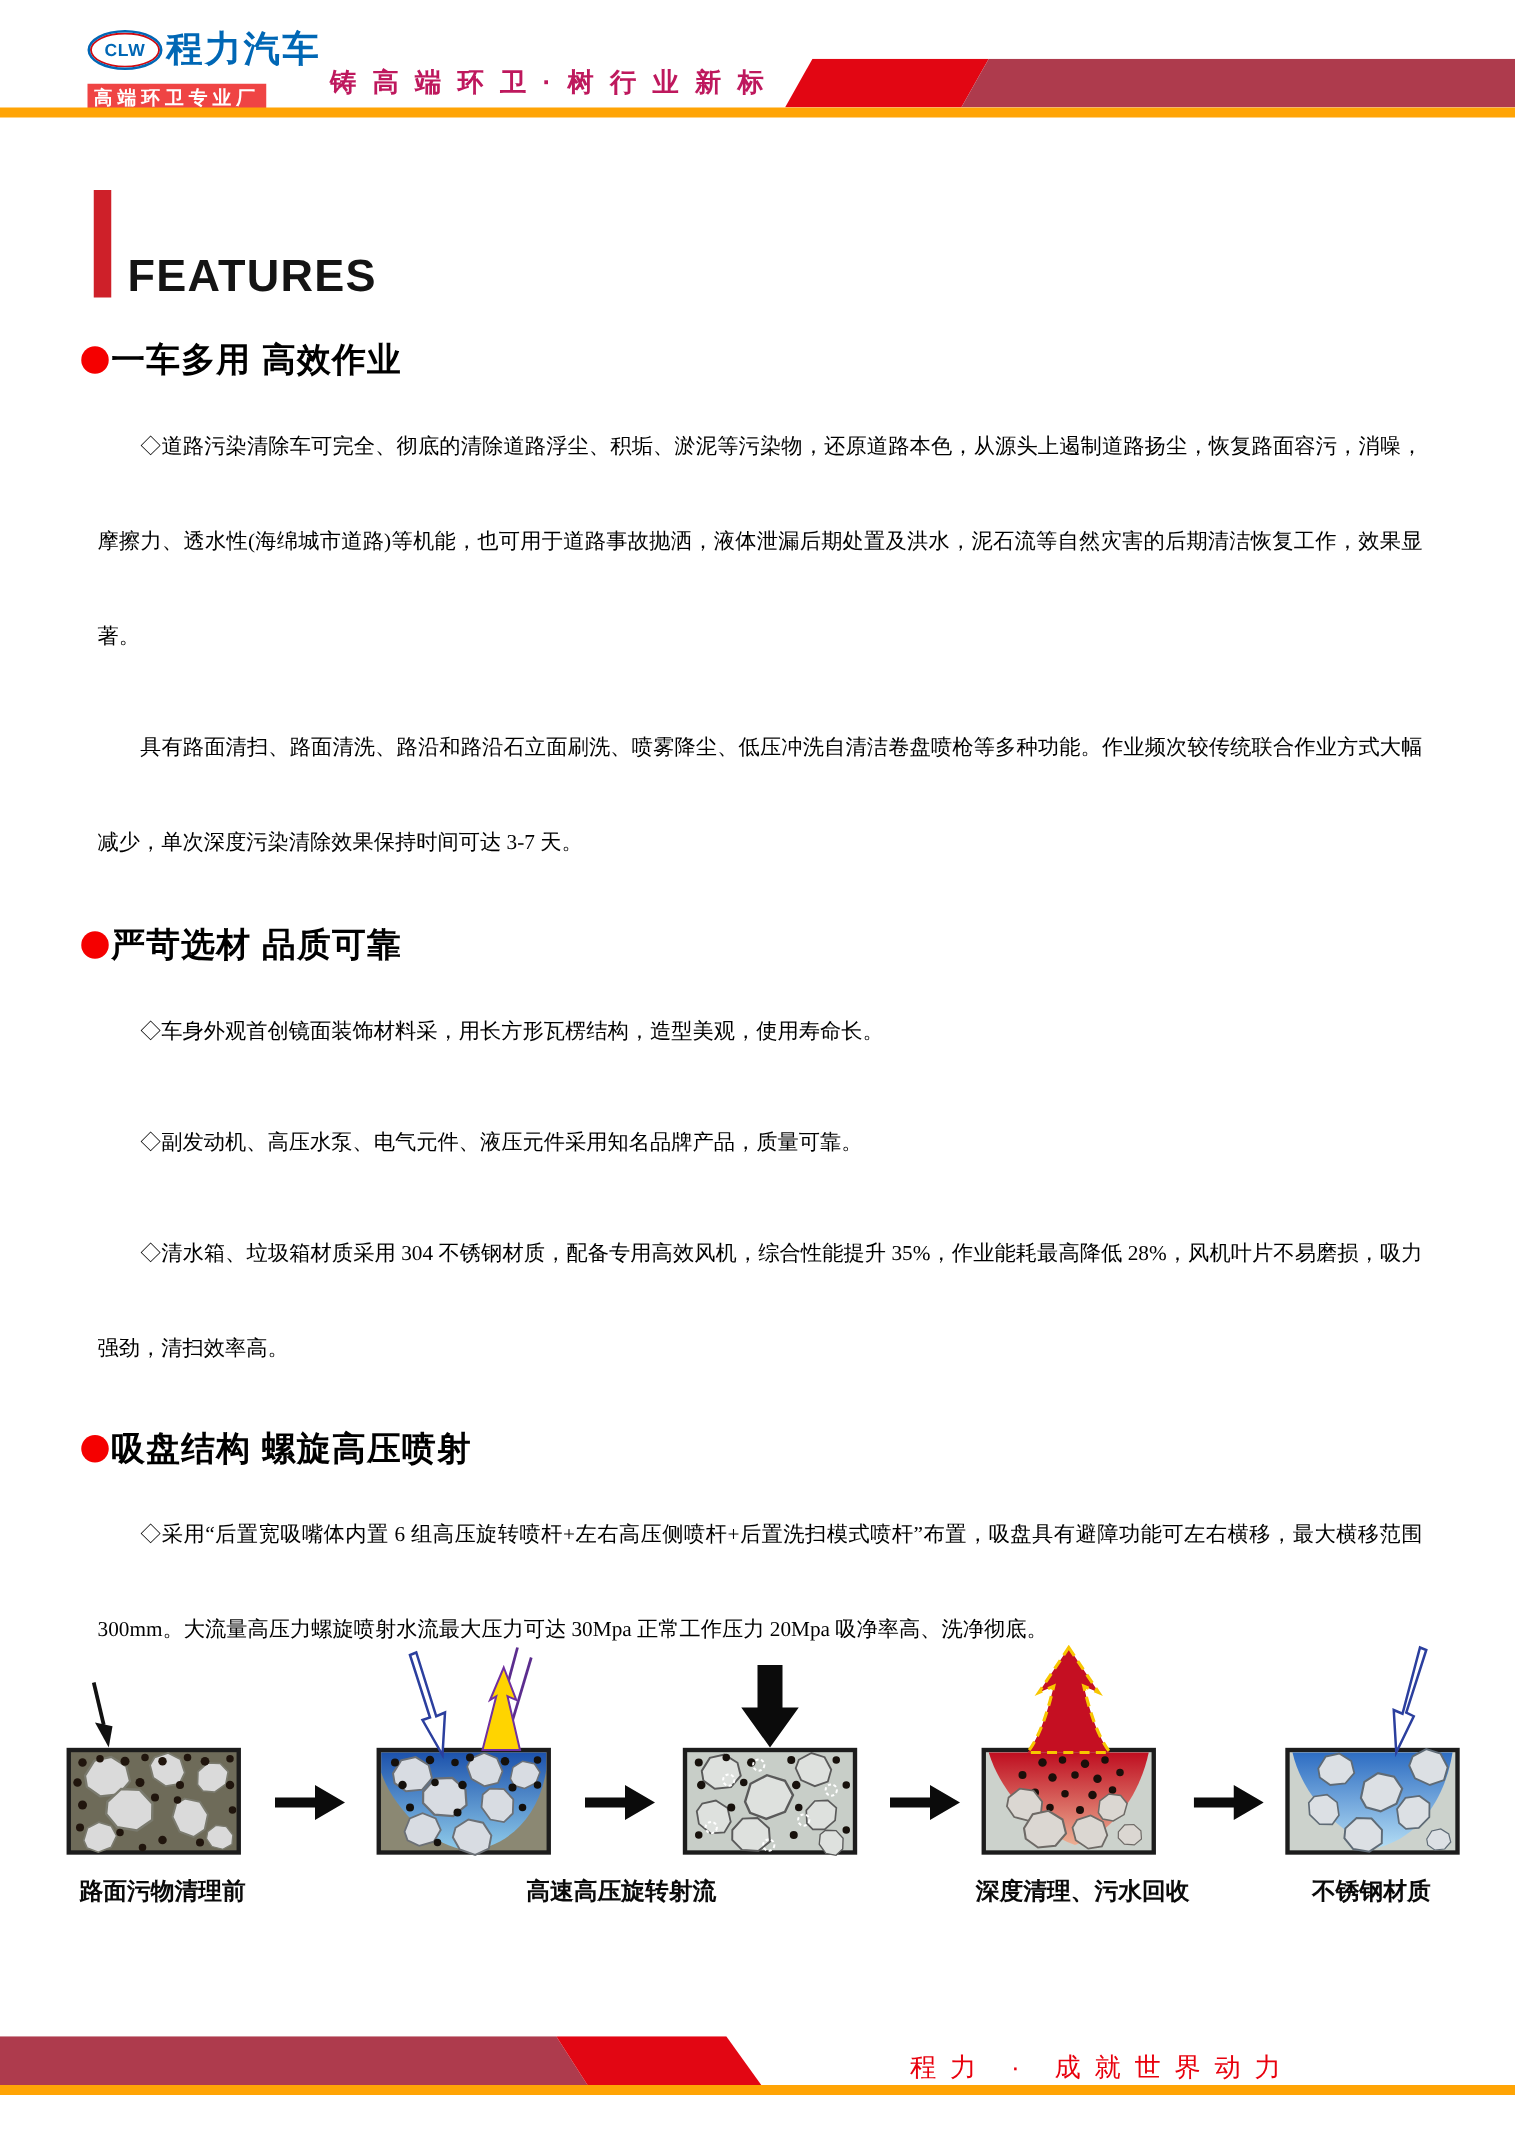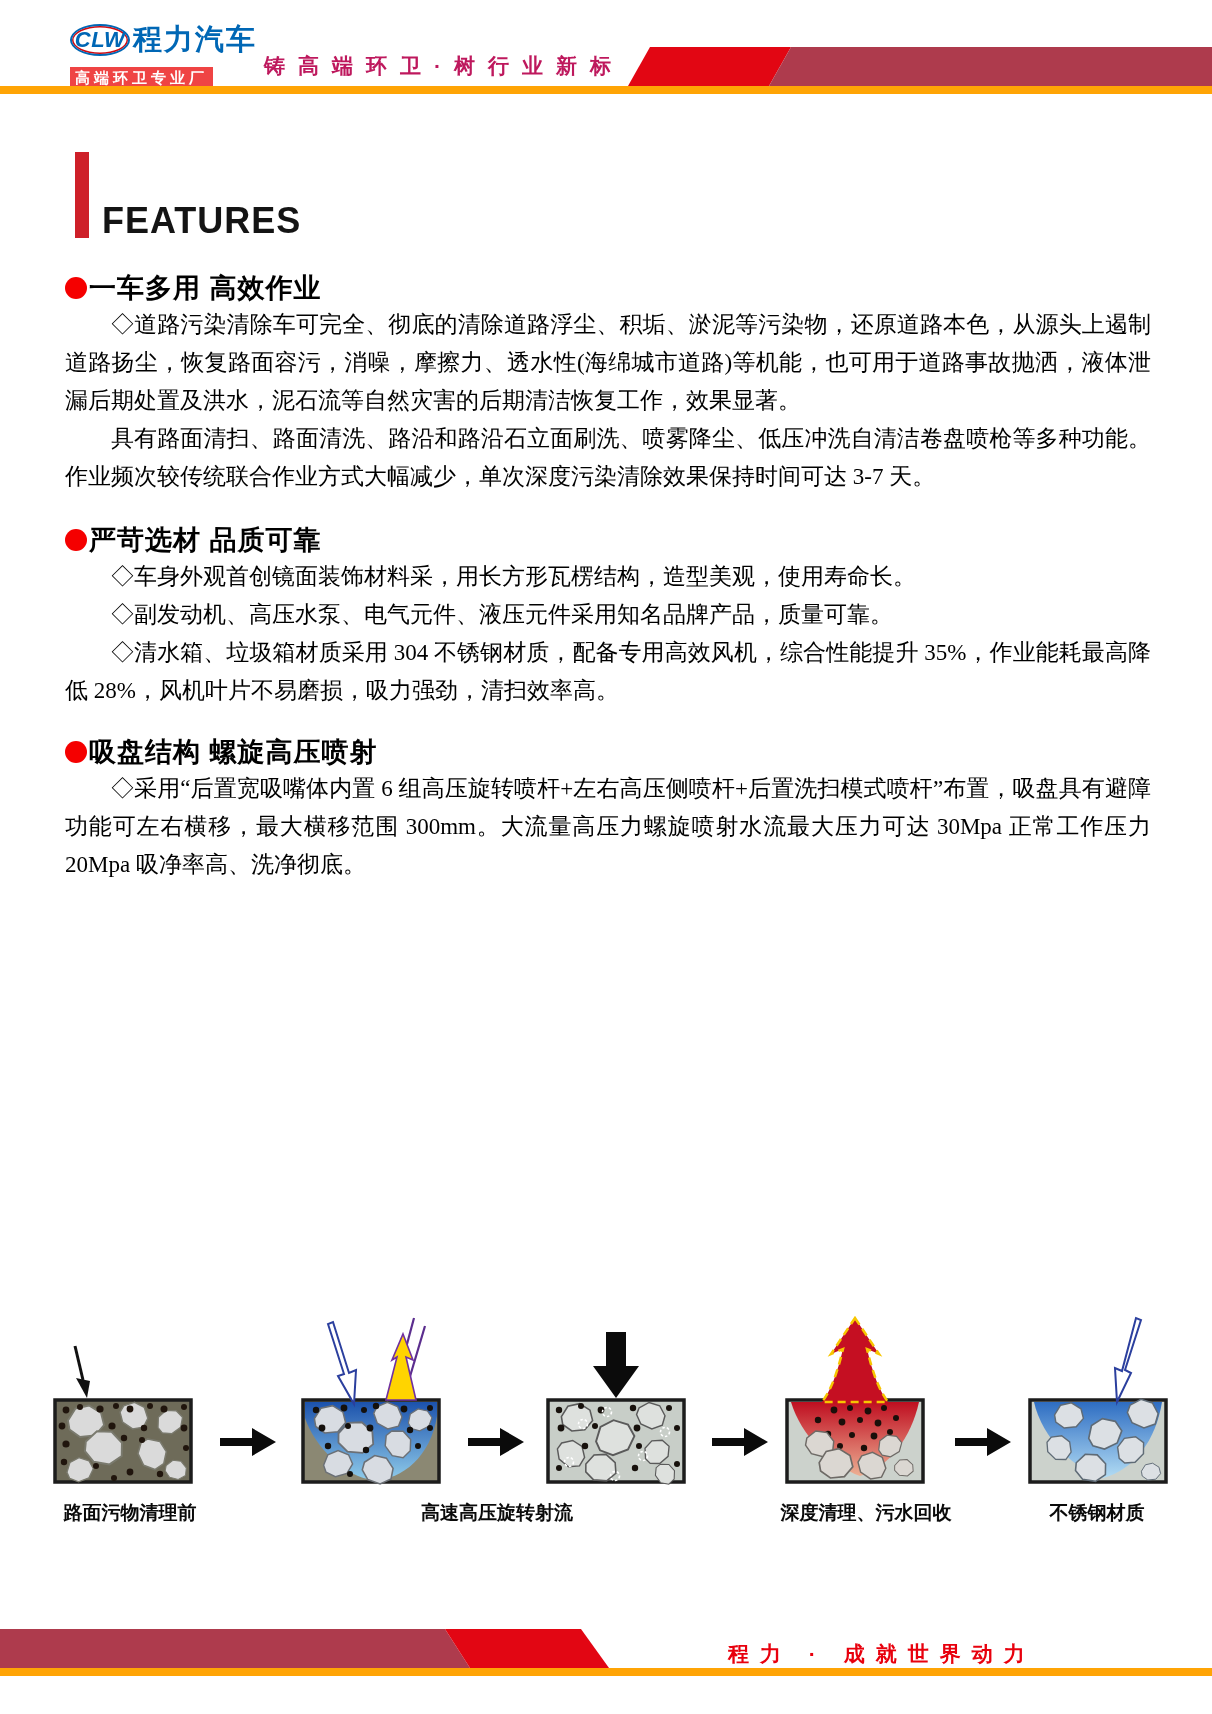--- a/index.html
+++ b/index.html
@@ -4,21 +4,21 @@
 <style>
   html,body{margin:0;padding:0;background:#fff;}
   .page{position:relative;width:1212px;height:1714px;background:#fff;overflow:hidden;
         font-family:"Liberation Serif",serif;color:#000;}
 
   
   .logo{position:absolute;left:70px;top:20px;}
   .logo-top{display:flex;align-items:center;}
   .logo-oval{width:56px;height:28px;border:2.5px solid #0067B5;border-radius:50%;
              box-shadow:inset 0 0 0 1.5px #D20A10;display:flex;align-items:center;justify-content:center;
-             color:#0067B5;font-weight:bold;font-style:italic;font-size:22px;
+             color:#0067B5;font-weight:bold;font-size:14px;
              font-family:"Liberation Sans",sans-serif;letter-spacing:.5px;background:#fff;}
   .logo-brand{color:#0067B5;font-size:29px;font-weight:bold;margin-left:3px;
               font-family:Liberation Serif, serif;letter-spacing:2px;}
   .logo-sub{margin-top:7px;background:#ef4444;color:#fff;font-size:15px;font-weight:bold;
             letter-spacing:4px;padding:2px 5px;font-family:"Liberation Sans",sans-serif;width:fit-content;}
   .tagline{position:absolute;left:264px;top:52px;color:#be185d;font-size:21px;font-weight:bold;
            letter-spacing:13px;font-family:"Liberation Sans",sans-serif;white-space:nowrap;}
   .hdr-shapes{position:absolute;left:0;top:47px;}
   .orange-bar{position:absolute;left:0;width:1212px;height:8px;background:#FFA405;}
   .orange-bar.hdr{top:86px;}
@@ -29,34 +29,34 @@
   .title-zh{position:absolute;left:101px;top:146px;font-size:42px;font-weight:bold;color:#2B3A8C;
             letter-spacing:7px;font-family:"Liberation Sans",sans-serif;}
   .title-en{position:absolute;left:102px;top:200px;font-size:36px;font-weight:bold;color:#141414;
             letter-spacing:1px;font-family:"Liberation Sans",sans-serif;}
 
   
   .content{position:absolute;left:65px;top:270px;width:1086px;}
   .sec-head{display:flex;align-items:center;font-size:27px;font-weight:bold;height:36px;
             font-family:"Liberation Sans",sans-serif;letter-spacing:1px;}
   .sec-head .dot{width:22px;height:22px;border-radius:50%;background:#F50000;margin-right:2px;flex:0 0 auto;}
-  .sec p{margin:0;font-size:23px;line-height:38px;text-align:justify;text-indent:2em;}
+  .sec p{margin:13px;font-size:17px;line-height:76px;text-align:justify;text-indent:2em;}
   .sec2{margin-top:26px;}
   .sec3{margin-top:24px;}
 
   
   .diagram{position:absolute;left:0;top:1316px;width:1212px;height:240px;}
   .panel{position:absolute;top:0;}
   .gap-arrow{position:absolute;top:108px;}
   .cap{position:absolute;top:184px;transform:translateX(-50%);font-size:19px;font-weight:bold;
        font-family:"Liberation Sans",sans-serif;white-space:nowrap;color:#0a0a0a;}
 
   
   .ftr-shapes{position:absolute;left:0;top:1629px;}
-  .slogan{position:absolute;top:1640px;left:728px;color:#E8000D;font-size:21px;font-weight:bold;
+  .slogan{position:absolute;top:1640px;left:728px;color:#E8000D;font-size:21px;font-weight:normal;
           letter-spacing:11px;font-family:"Liberation Sans",sans-serif;white-space:nowrap;}
 </style>
 </head>
 <body>
 
 <div class="page">
 
   <div class="logo">
     <div class="logo-top">
       <div class="logo-oval">

